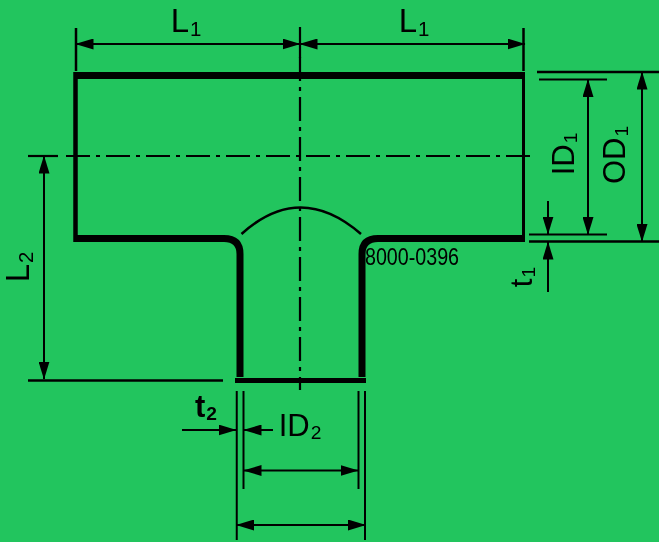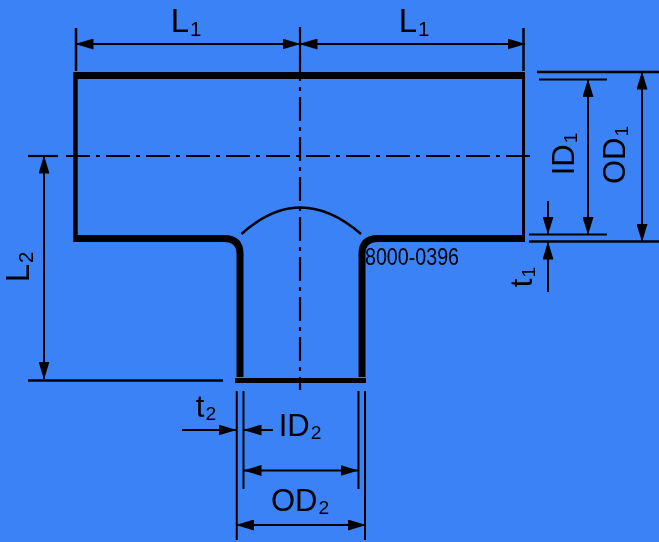--- a/index.html
+++ b/index.html
@@ -1,20 +1,20 @@
 <!DOCTYPE html>
 <html><head>
 <meta charset="utf-8">
 <style>
   html, body { margin: 0; padding: 0; background: #ffffff; }
   .canvas {
     position: relative;
     width: 659px;
     height: 542px;
-    background: #3b82f6;
+    background: #22c55e;
     font-family: "Liberation Sans", "DejaVu Sans", sans-serif;
     color: #000;
     overflow: hidden;
   }
   .canvas svg { position: absolute; left: 0; top: 0; }
   .lbl {
     position: absolute;
     transform: translate(-50%, -50%);
     font-size: 31px;
     line-height: 1;
@@ -121,27 +121,24 @@
   </div>
 
   <div class="lbl rot" style="left:614px; top:155px;">
     <span>OD</span><span class="sub">1</span>
   </div>
 
   <div class="lbl rot" style="left:521px; top:277px;">
     <span>t</span><span class="sub">1</span>
   </div>
 
-  <div class="lbl" style="left:206px; top:406px;">
+  <div class="lbl" style="left:206px; top:406px;font-weight:bold;">
     <span>t</span><span class="sub">2</span>
   </div>
 
   <div class="lbl" style="left:300px; top:425px;">
     <span>ID</span><span class="sub">2</span>
   </div>
 
-  <div class="lbl" style="left:300px; top:500px;">
-    <span>OD</span><span class="sub">2</span>
-  </div>
 
   <div class="part-num" style="left:412px; top:257px;">8000-0396</div>
 
 </div>
 
 </body></html>

